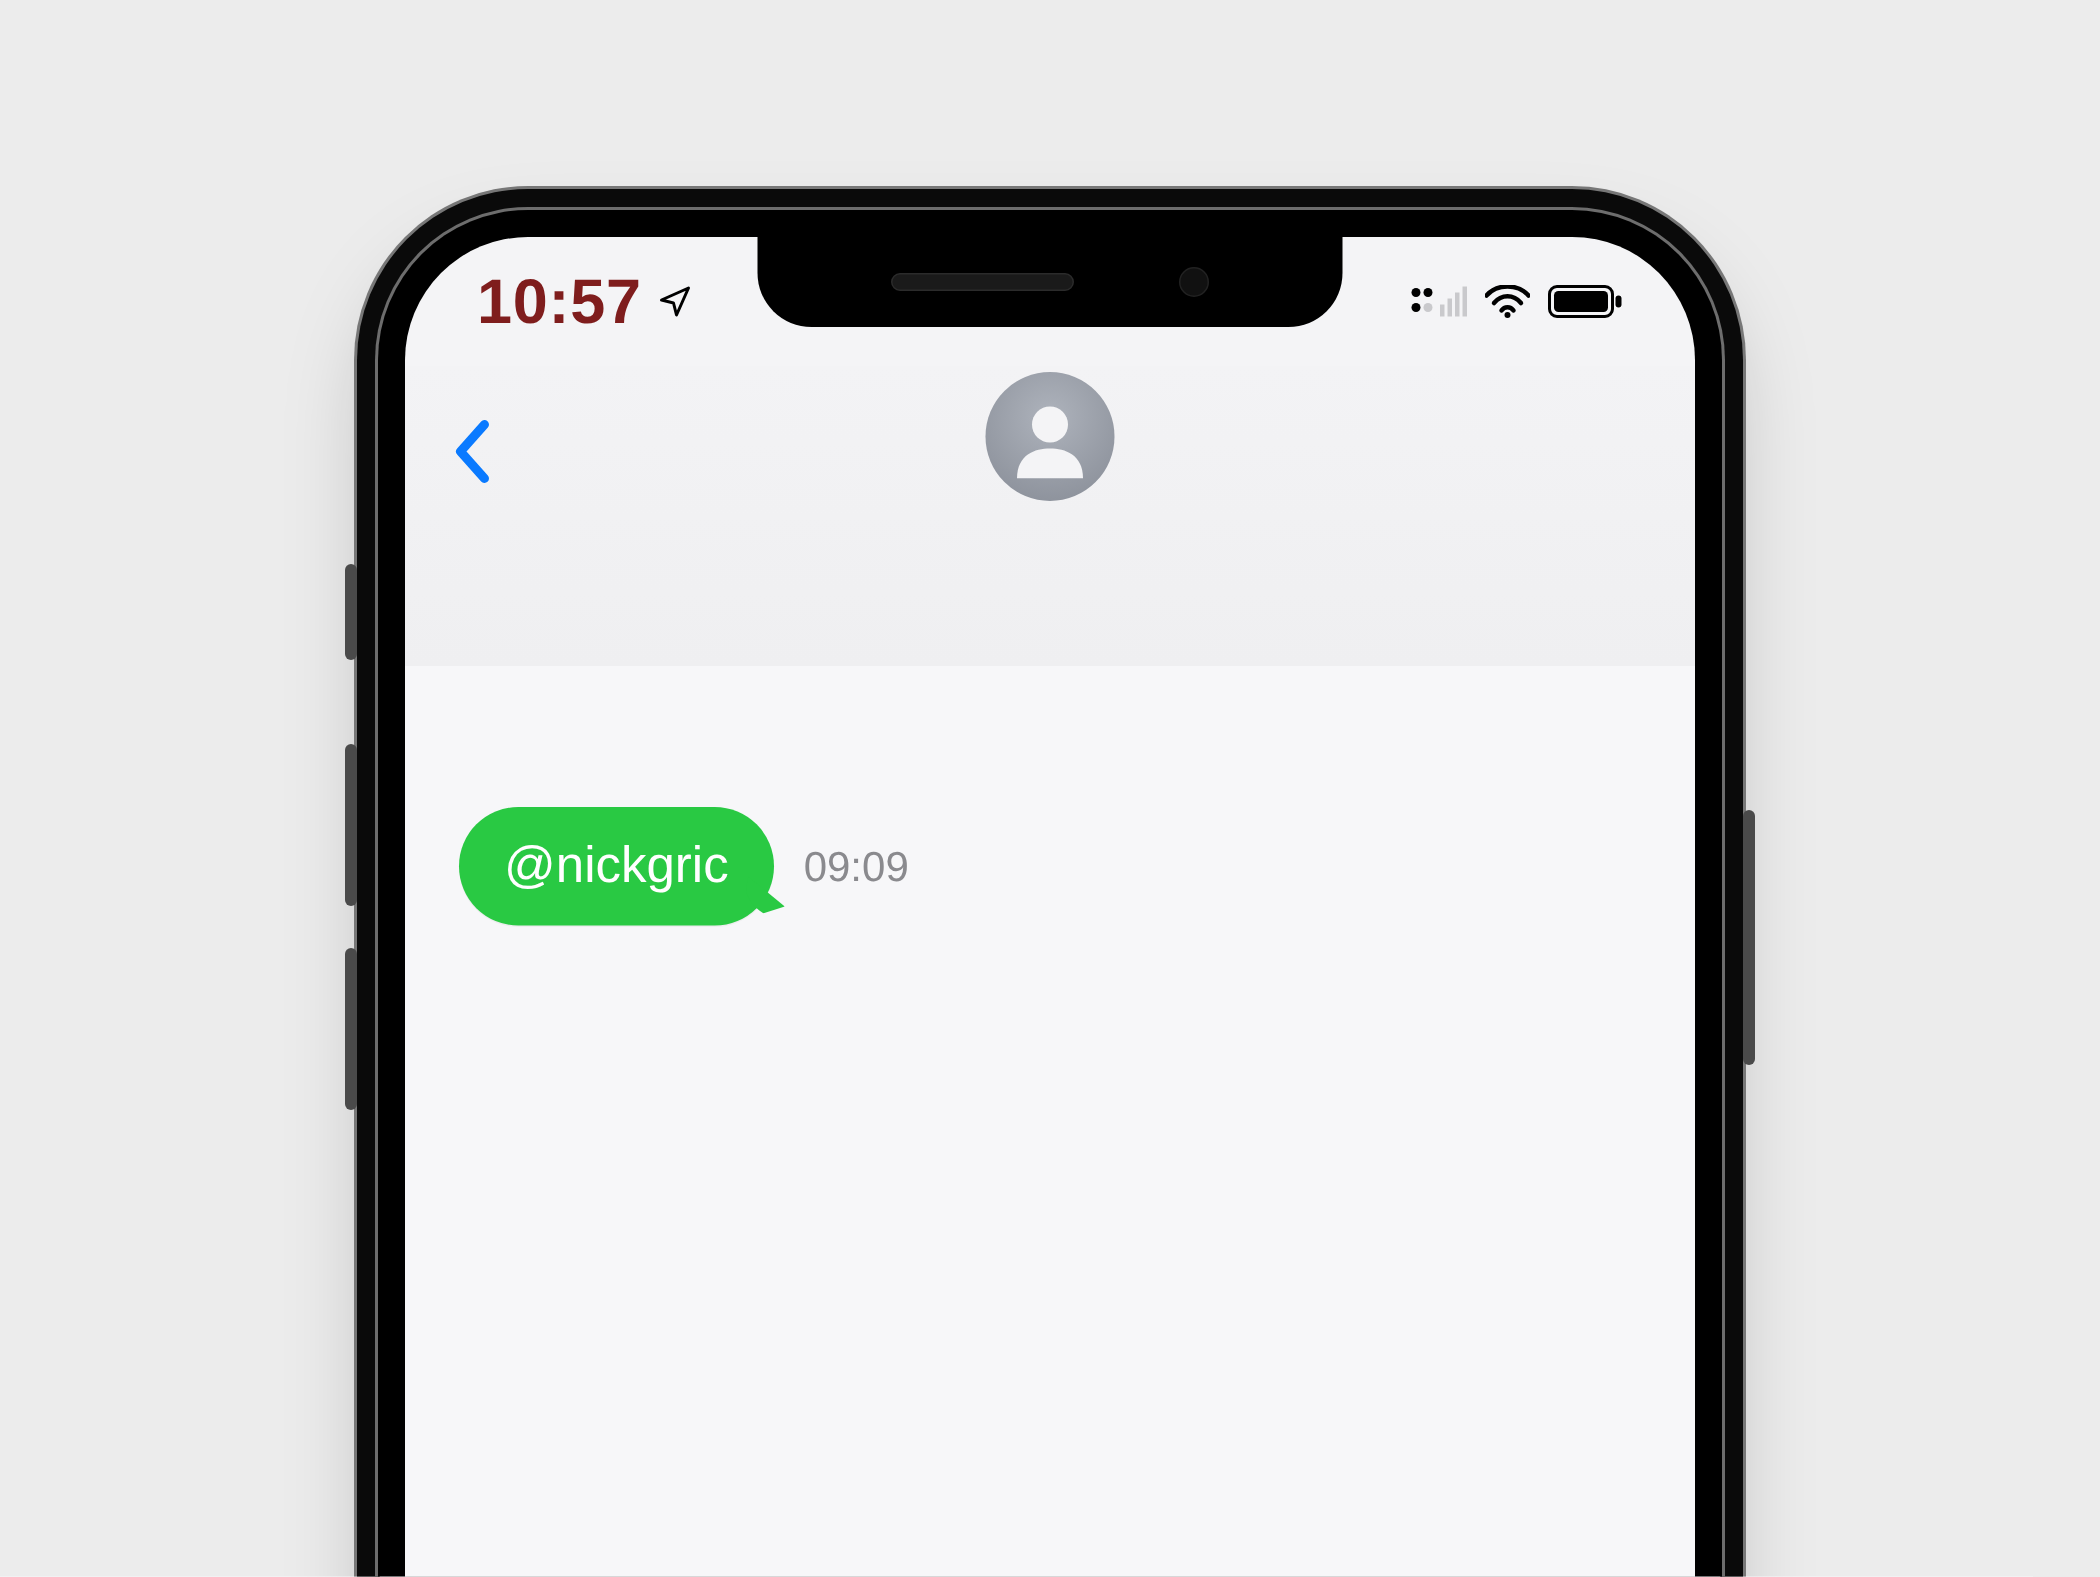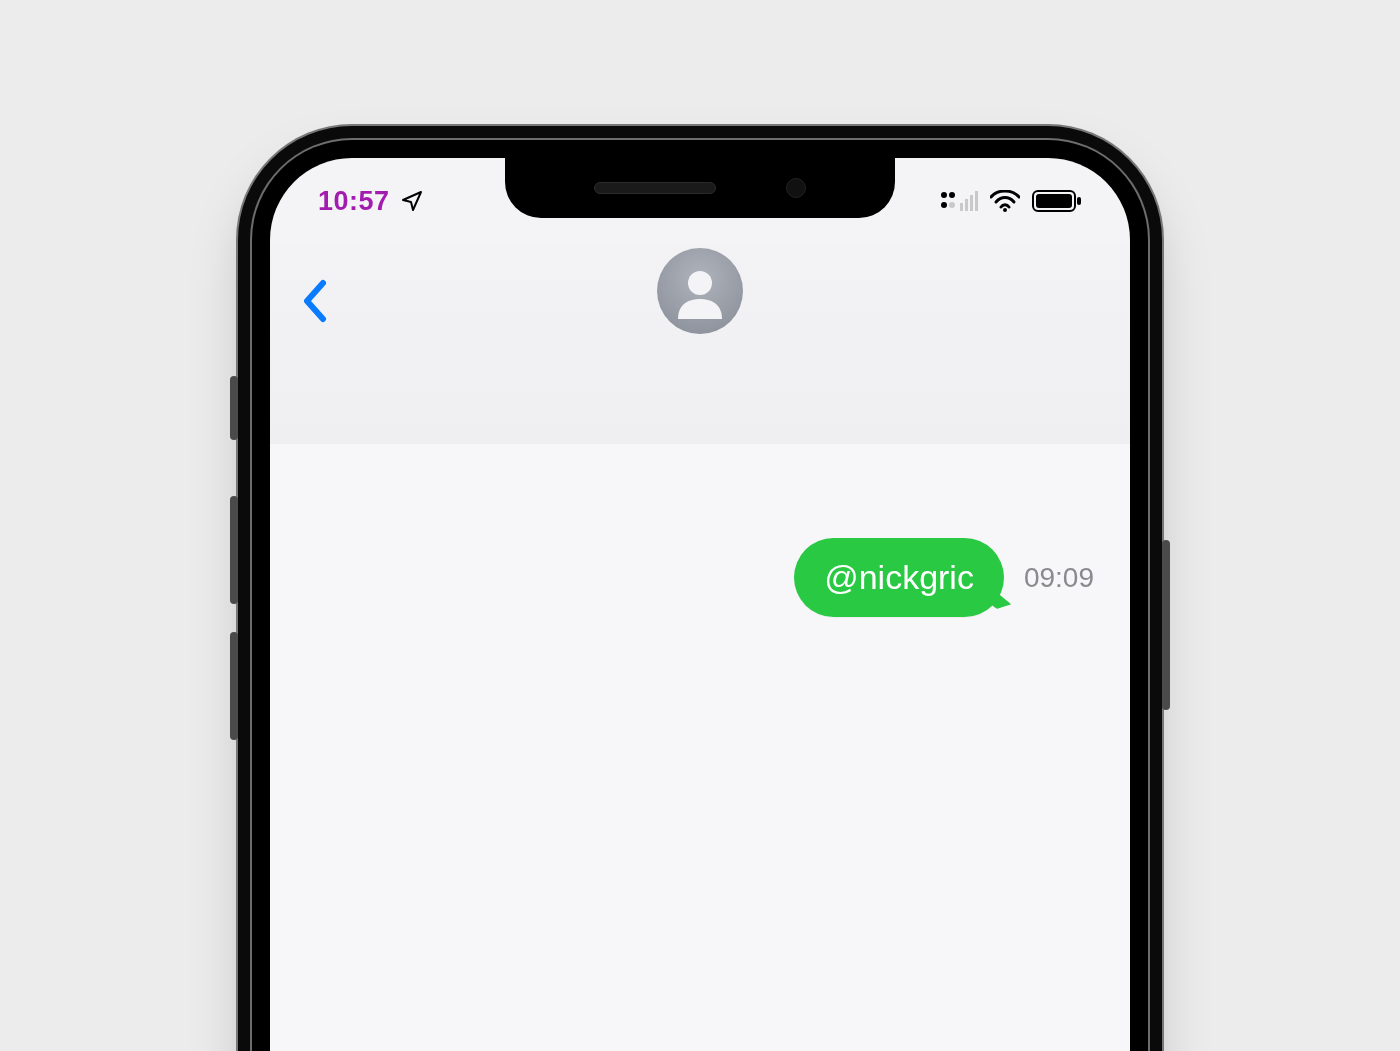--- a/index.html
+++ b/index.html
@@ -45,21 +45,21 @@
   }
   .speaker{width:120px;height:10px;background:#1a1a1a;border-radius:6px;border:1px solid #2b2b2b;}
   .cam{width:18px;height:18px;border-radius:50%;background:#111;border:1px solid #222;margin-left:20px;}
   
   .status-bar{
     position:absolute;top:0;left:0;right:0;height:86px;
     display:flex;align-items:center;justify-content:space-between;
     padding:0 48px;box-sizing:border-box;
   }
   .status-left{display:flex;align-items:center;gap:10px;}
-  .status-time{font-size:27px;font-weight:600;color:#a21caf;letter-spacing:.5px;}
+  .status-time{font-size:42px;font-weight:600;color:#7f1d1d;letter-spacing:.5px;}
   .status-right{display:flex;align-items:center;gap:12px;}
   
   .nav-header{
     position:absolute;top:86px;left:0;right:0;height:200px;
     background:linear-gradient(#f3f3f5,#efeff1);
     border-bottom:1px solid #d6d6d8;
   }
   .back-btn{
     position:absolute;left:22px;top:34px;
     width:46px;height:46px;display:flex;align-items:center;justify-content:center;
@@ -79,21 +79,21 @@
     padding-top:50px;
   }
   .meta{
     text-align:center;font-size:28px;color:#8a8a8e;line-height:1.35;
   }
   .meta .label{display:block;letter-spacing:.5px;}
   .meta .dayline{display:block;}
   .meta .day{font-weight:600;color:#7d7d81;}
   .meta .daytime{font-weight:400;color:#8a8a8e;}
   .msg-row{
-    display:flex;align-items:center;justify-content:flex-end;
+    display:flex;align-items:center;justify-content:flex-start;
     gap:20px;padding:44px 36px 0 36px;
   }
   .bubble{
     position:relative;
     background:#29c943;color:#fff;
     font-size:34px;font-weight:400;
     padding:20px 30px;border-radius:40px;
     box-shadow:0 1px 0 rgba(0,0,0,.04);
   }
   .bubble::after{

